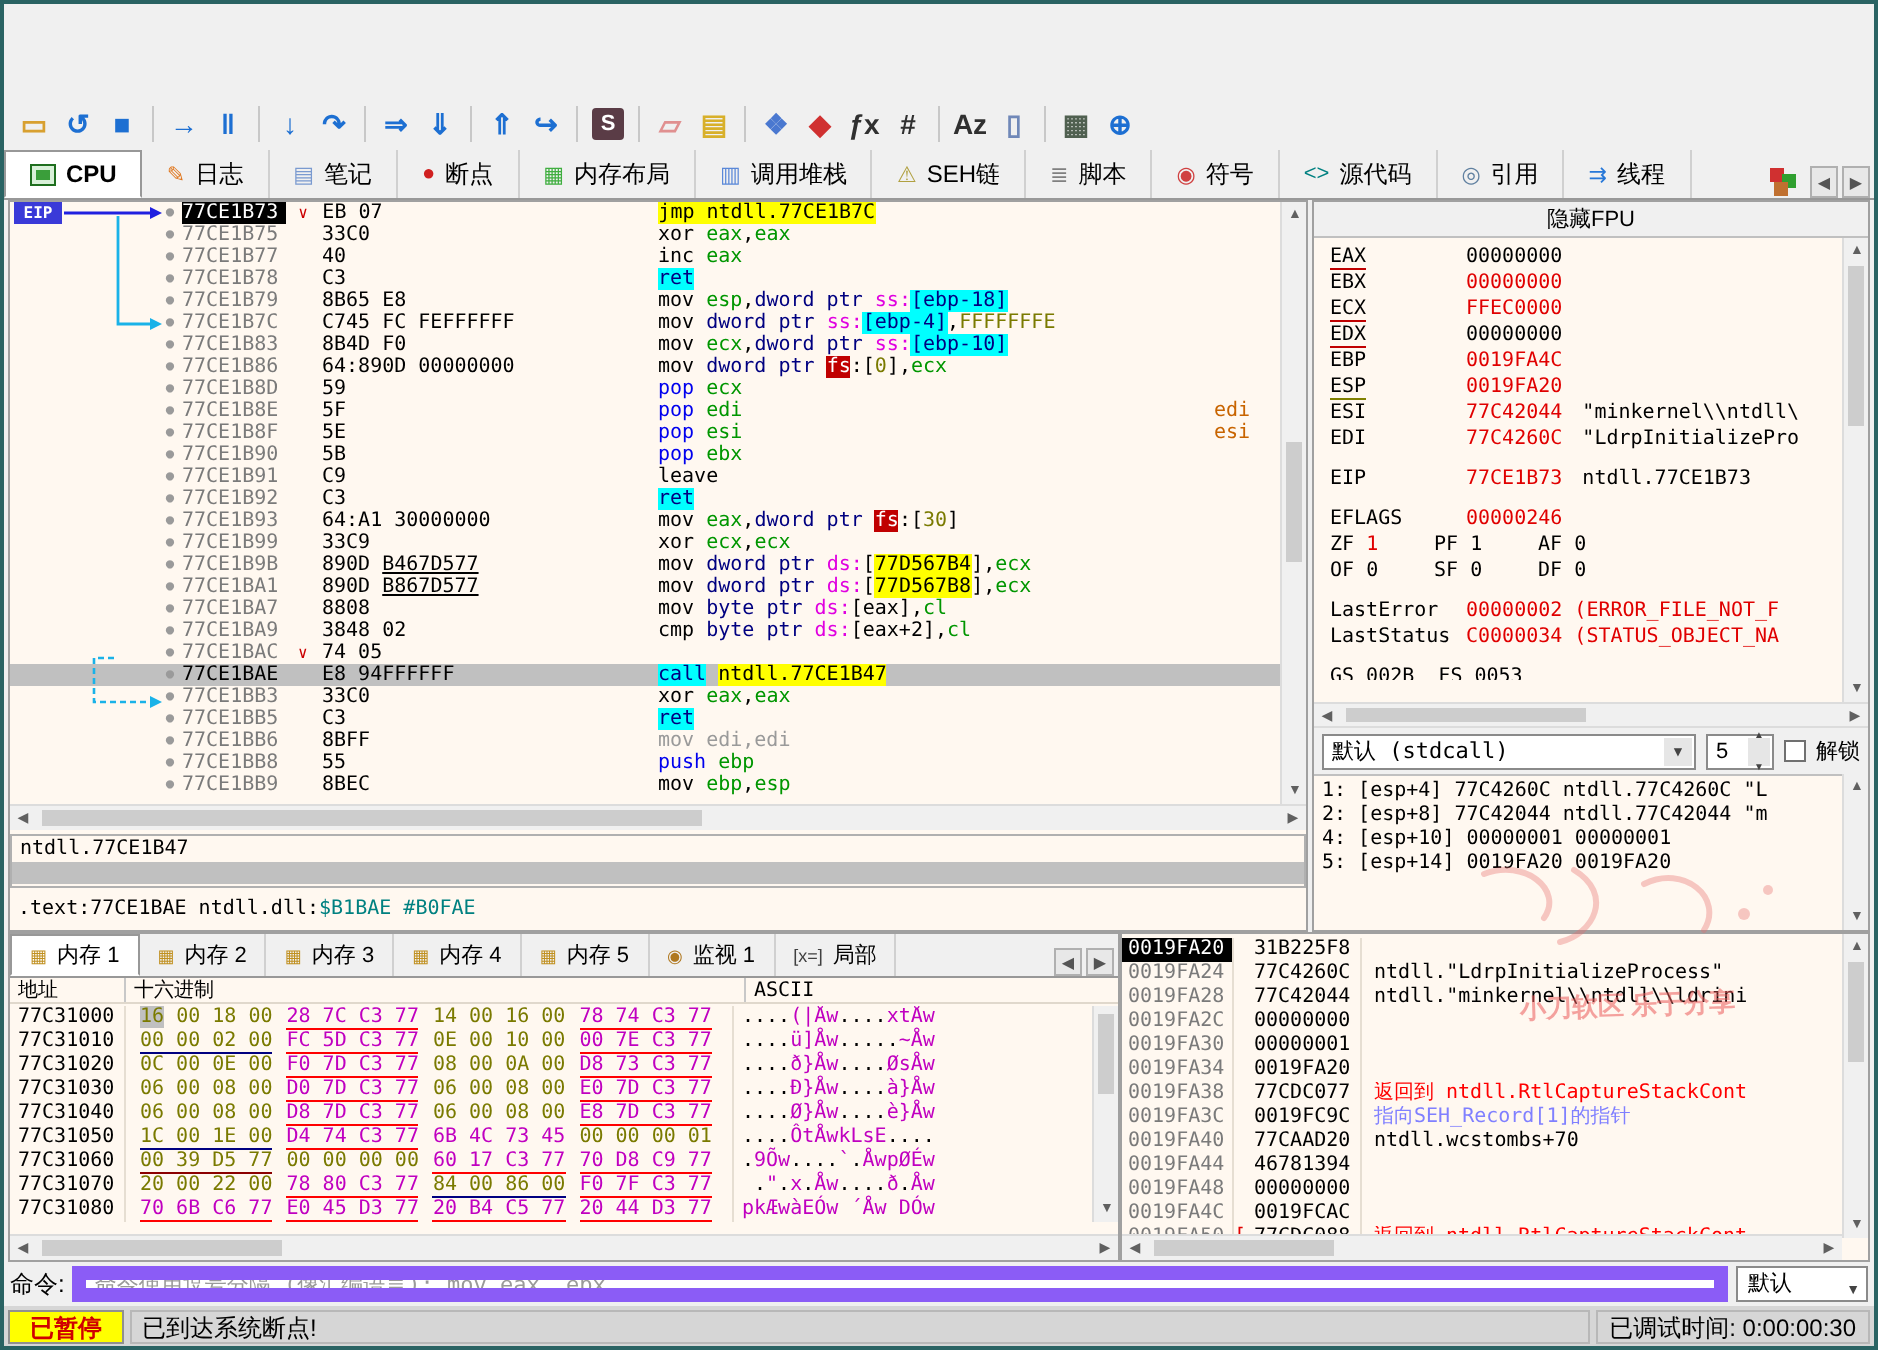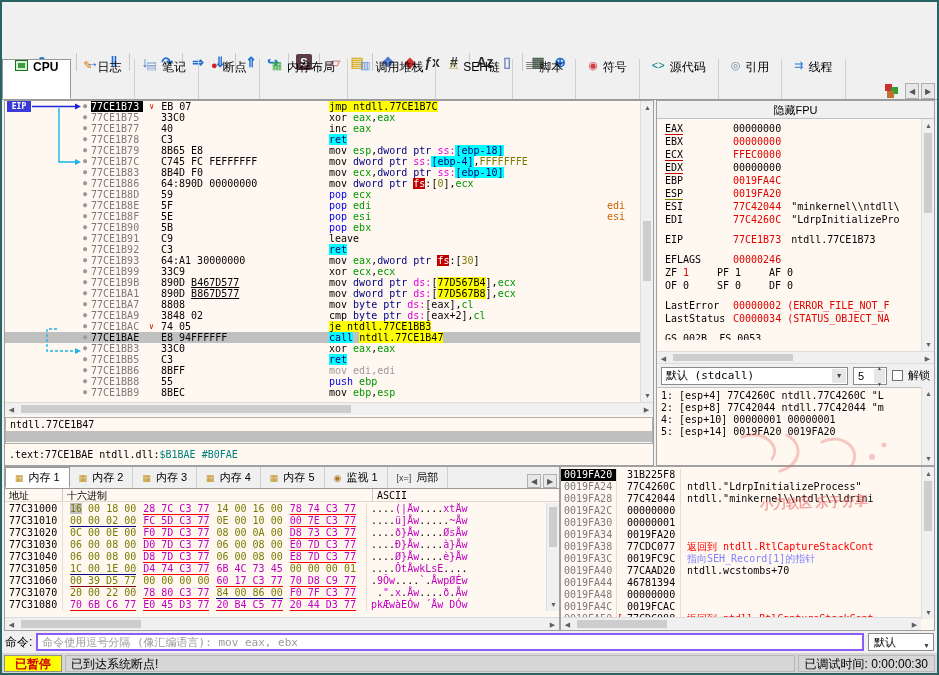--- a/index.html
+++ b/index.html
@@ -15,21 +15,21 @@
   .menubar{position:absolute;left:0;top:25px;right:0;height:22px;background:#f0f0f0;display:flex;align-items:center;border-bottom:1px solid #e2e2e2;}
   .mitem{padding:2px 10px;font-size:12px;color:#000;}
   .builddate{margin-left:10px;font-size:11px;color:#9a9a9a;font-family:"DejaVu Sans Mono",monospace;}
   
   .toolbar{position:absolute;left:0;top:47px;right:0;height:26px;display:flex;align-items:center;padding-left:4px;background:#f0f0f0;}
   .tbtn{width:22px;height:20px;display:flex;align-items:center;justify-content:center;font-size:14px;font-weight:bold;}
   .tsep{width:1px;height:18px;background:#c8c8c8;margin:0 4px;}
   .scylla{background:#5a3c46;color:#fff;width:16px;height:16px;font-size:11px;display:flex;align-items:center;justify-content:center;border-radius:2px;}
   
   .tabbar{position:absolute;left:0;top:73px;right:0;height:25px;background:#f0f0f0;border-bottom:1px solid #989898;display:flex;align-items:flex-end;}
-  .tab{height:40px;display:flex;padding:0 12px;font-size:12px;border-right:1px solid #d0d0d0;color:#000;white-space:nowrap;}
+  .tab{height:24px;display:flex;align-items:center;padding:0 12px;font-size:12px;border-right:1px solid #d0d0d0;color:#000;white-space:nowrap;}
   .tab.active{background:#fff;border:1px solid #989898;border-bottom:1px solid #fff;font-weight:bold;}
   .ticon{display:inline-block;margin-right:5px;font-size:11px;font-style:normal;}
   .cpuchip{display:inline-block;width:13px;height:11px;background:#3a9e3a;border:1px solid #1e6e1e;margin-right:5px;box-shadow:inset 0 0 0 2px #d8f0d8;}
   .tabctl{margin-left:auto;display:flex;align-items:center;gap:2px;padding-right:2px;}
   .tscroll{width:14px;height:16px;border:1px solid #b0b0b0;background:#e8e8e8;font-size:8px;display:flex;align-items:center;justify-content:center;color:#555;}
   .ovicon{width:14px;height:14px;position:relative;margin-right:4px;}
   .ovicon i{position:absolute;width:7px;height:7px;}
   
   .main{position:absolute;left:0;top:98px;right:0;height:366px;background:#f0f0f0;}
   .disasm{position:absolute;left:2px;top:0;width:650px;height:366px;background:#fff8f0;border:1px solid #a0a0a0;}
@@ -111,21 +111,21 @@
   .saddr.sel{background:#000;color:#fff;}
   .sbrk{width:6px;color:#e00000;}
   .sval{width:58px;padding-left:4px;color:#000;border-right:1px solid #e6ded2;}
   .scmt{padding-left:6px;overflow:hidden;}
   .sc-k{color:#000;}.sc-r{color:#ff0000;}.sc-l{color:#8080ff;}
   .stk-vscroll{position:absolute;right:0;top:0;width:13px;height:152px;background:#f0f0f0;border-left:1px solid #dcdcdc;}
   .stk-hscroll{position:absolute;left:0;bottom:0;right:13px;height:13px;background:#f0f0f0;border-top:1px solid #dcdcdc;}
   
   .cmdbar{position:absolute;left:0;top:629px;right:0;height:22px;background:#f0f0f0;display:flex;align-items:center;padding:0 3px;gap:4px;}
   .cmdlabel{font-size:12px;color:#000;white-space:nowrap;}
-  .cmdinput{flex:1;height:18px;border:2px solid #8b5cf6;background:#fff;font-size:11px;padding:0 4px;font-family:"DejaVu Sans Mono",monospace;color:#000;}
+  .cmdinput{flex:1;height:18px;border:7px solid #8b5cf6;background:#fff;font-size:11px;padding:0 4px;font-family:"DejaVu Sans Mono",monospace;color:#000;}
   .cmdinput::placeholder{color:#9a9a9a;}
   .cmdcombo{width:66px;height:18px;border:1px solid #8a8a8a;background:#fff;font-size:11px;line-height:16px;padding-left:5px;position:relative;}
   .statusbar{position:absolute;left:0;top:651px;right:0;bottom:0;background:#d6d6d6;display:flex;align-items:center;padding:1px 2px;gap:3px;}
   .paused{background:#ffff00;border:1px solid #909090;color:#d00000;font-weight:bold;font-size:12px;padding:0 10px;height:17px;line-height:16px;}
   .statmsg{flex:1;background:#d6d6d6;border:1px solid #b8b8b8;height:17px;line-height:16px;font-size:12px;padding:0 5px;color:#000;}
   .stattime{background:#d6d6d6;border:1px solid #b8b8b8;height:17px;line-height:16px;font-size:12px;padding:0 6px;color:#000;white-space:nowrap;}
   
   .wm{position:absolute;left:758px;top:492px;color:rgba(235,90,90,.55);font-size:13px;font-weight:bold;transform:rotate(-2deg);pointer-events:none;white-space:nowrap;}
   .wmscribble{position:absolute;left:700px;top:425px;pointer-events:none;opacity:.35;}
 </style>
@@ -290,21 +290,21 @@
           <div class="drow"><span class="dot">●</span><span class="daddr">77CE1B8F</span><span class="jmk"></span><span class="dbytes"><span>5E</span></span><span class="dinstr"><span class="tk-b">pop </span><span class="tk-g">esi</span></span><span class="dcmt">esi</span></div>
           <div class="drow"><span class="dot">●</span><span class="daddr">77CE1B90</span><span class="jmk"></span><span class="dbytes"><span>5B</span></span><span class="dinstr"><span class="tk-b">pop </span><span class="tk-g">ebx</span></span><span class="dcmt"></span></div>
           <div class="drow"><span class="dot">●</span><span class="daddr">77CE1B91</span><span class="jmk"></span><span class="dbytes"><span>C9</span></span><span class="dinstr"><span>leave</span></span><span class="dcmt"></span></div>
           <div class="drow"><span class="dot">●</span><span class="daddr">77CE1B92</span><span class="jmk"></span><span class="dbytes"><span>C3</span></span><span class="dinstr"><span class="tk-cbg">ret</span></span><span class="dcmt"></span></div>
           <div class="drow"><span class="dot">●</span><span class="daddr">77CE1B93</span><span class="jmk"></span><span class="dbytes"><span>64:A1 30000000</span></span><span class="dinstr"><span>mov </span><span class="tk-g">eax</span><span>,</span><span class="tk-n">dword ptr </span><span class="tk-fsb">fs</span><span>:[</span><span class="tk-o">30</span><span>]</span></span><span class="dcmt"></span></div>
           <div class="drow"><span class="dot">●</span><span class="daddr">77CE1B99</span><span class="jmk"></span><span class="dbytes"><span>33C9</span></span><span class="dinstr"><span>xor </span><span class="tk-g">ecx</span><span>,</span><span class="tk-g">ecx</span></span><span class="dcmt"></span></div>
           <div class="drow"><span class="dot">●</span><span class="daddr">77CE1B9B</span><span class="jmk"></span><span class="dbytes"><span>890D </span><span class="tk-u">B467D577</span></span><span class="dinstr"><span>mov </span><span class="tk-n">dword ptr </span><span class="tk-m">ds:</span><span>[</span><span class="tk-y">77D567B4</span><span>]</span><span>,</span><span class="tk-g">ecx</span></span><span class="dcmt"></span></div>
           <div class="drow"><span class="dot">●</span><span class="daddr">77CE1BA1</span><span class="jmk"></span><span class="dbytes"><span>890D </span><span class="tk-u">B867D577</span></span><span class="dinstr"><span>mov </span><span class="tk-n">dword ptr </span><span class="tk-m">ds:</span><span>[</span><span class="tk-y">77D567B8</span><span>]</span><span>,</span><span class="tk-g">ecx</span></span><span class="dcmt"></span></div>
           <div class="drow"><span class="dot">●</span><span class="daddr">77CE1BA7</span><span class="jmk"></span><span class="dbytes"><span>8808</span></span><span class="dinstr"><span>mov </span><span class="tk-n">byte ptr </span><span class="tk-m">ds:</span><span>[eax]</span><span>,</span><span class="tk-g">cl</span></span><span class="dcmt"></span></div>
           <div class="drow"><span class="dot">●</span><span class="daddr">77CE1BA9</span><span class="jmk"></span><span class="dbytes"><span>3848 02</span></span><span class="dinstr"><span>cmp </span><span class="tk-n">byte ptr </span><span class="tk-m">ds:</span><span>[eax+2]</span><span>,</span><span class="tk-g">cl</span></span><span class="dcmt"></span></div>
-          <div class="drow"><span class="dot">●</span><span class="daddr">77CE1BAC</span><span class="jmk">∨</span><span class="dbytes"><span>74 05</span></span><span class="dinstr"><span class="tk-j tk-y">je</span><span class="tk-y"> </span><span class="tk-k tk-y">ntdll.77CE1BB3</span></span><span class="dcmt"></span></div>
+          <div class="drow"><span class="dot">●</span><span class="daddr">77CE1BAC</span><span class="jmk">∨</span><span class="dbytes"><span>74 05</span></span><span class="dcmt"></span></div>
           <div class="drow rsel"><span class="dot">●</span><span class="daddr">77CE1BAE</span><span class="jmk"></span><span class="dbytes"><span>E8 94FFFFFF</span></span><span class="dinstr"><span class="tk-n tk-cbg">call</span><span> </span><span class="tk-k tk-y">ntdll.77CE1B47</span></span><span class="dcmt"></span></div>
           <div class="drow"><span class="dot">●</span><span class="daddr">77CE1BB3</span><span class="jmk"></span><span class="dbytes"><span>33C0</span></span><span class="dinstr"><span>xor </span><span class="tk-g">eax</span><span>,</span><span class="tk-g">eax</span></span><span class="dcmt"></span></div>
           <div class="drow"><span class="dot">●</span><span class="daddr">77CE1BB5</span><span class="jmk"></span><span class="dbytes"><span>C3</span></span><span class="dinstr"><span class="tk-cbg">ret</span></span><span class="dcmt"></span></div>
           <div class="drow"><span class="dot">●</span><span class="daddr">77CE1BB6</span><span class="jmk"></span><span class="dbytes"><span>8BFF</span></span><span class="dinstr"><span class="tk-gr">mov edi,edi</span></span><span class="dcmt"></span></div>
           <div class="drow"><span class="dot">●</span><span class="daddr">77CE1BB8</span><span class="jmk"></span><span class="dbytes"><span>55</span></span><span class="dinstr"><span class="tk-b">push </span><span class="tk-g">ebp</span></span><span class="dcmt"></span></div>
           <div class="drow"><span class="dot">●</span><span class="daddr">77CE1BB9</span><span class="jmk"></span><span class="dbytes"><span>8BEC</span></span><span class="dinstr"><span>mov </span><span class="tk-g">ebp</span><span>,</span><span class="tk-g">esp</span></span><span class="dcmt"></span></div>
         </div>
       <div class="gutter">
         <div class="eipbadge">EIP</div>
         <svg width="80" height="301">

